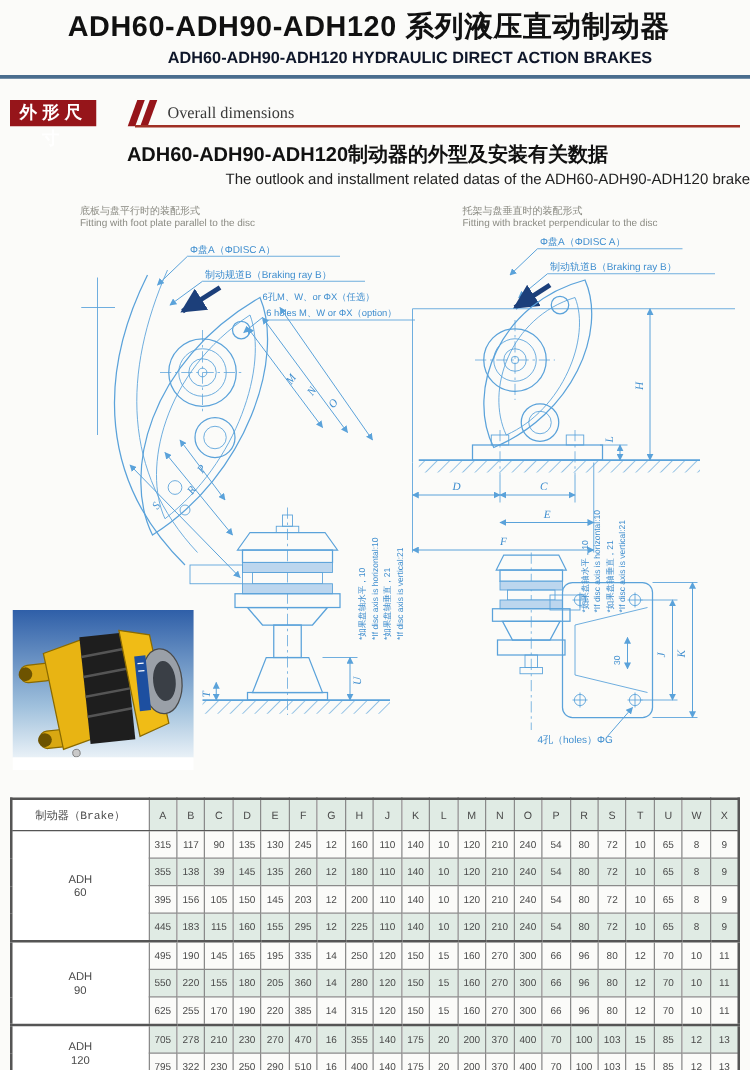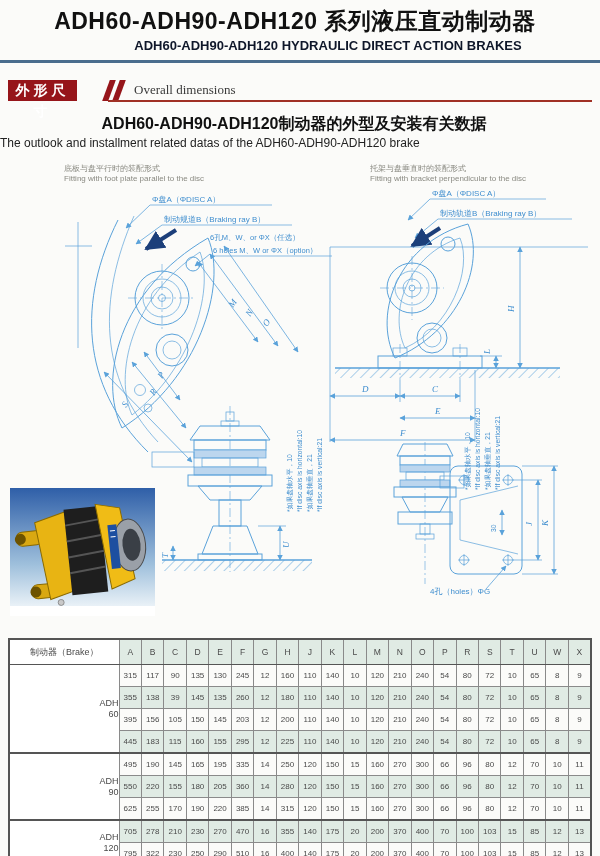--- a/index.html
+++ b/index.html
@@ -17,21 +17,21 @@
   .banner-box{top:80px;left:8px;width:69px;height:21px;background:#96151a;color:#fff;
               font-family:"Liberation Serif",serif;font-weight:bold;font-size:14px;
               letter-spacing:4px;text-align:center;line-height:21px;}
   .stripe{top:80px;width:6px;height:21px;background:#96151a;transform:skewX(-20deg);}
   .s1{left:106px;} .s2{left:116px;}
   .banner-en{top:82px;left:134px;font-family:"Liberation Serif",serif;font-size:13px;color:#3a3a3a;}
   .banner-line{top:100px;left:108px;width:484px;height:2px;background:#a03025;}
 
   
   .sub-zh{top:114px;left:0;width:588px;text-align:center;font-size:16px;font-weight:bold;color:#111;}
-  .sub-en{top:136px;left:0;width:600px;text-align:left;font-size:12px;color:#222;}
+  .sub-en{top:136px;left:0;width:600px;text-align:right;font-size:12px;color:#222;}
 
   
   .caption{font-size:8px;line-height:10px;color:#8a8a82;}
   .cap-left{top:164px;left:64px;}
   .cap-right{top:164px;left:370px;}
 
   svg text{user-select:none;}
   .lb{font-family:"Liberation Sans",sans-serif;font-size:8px;fill:#3f8ecf;}
   .lbs{font-family:"Liberation Sans",sans-serif;font-size:7.5px;fill:#3f8ecf;}
   .dl{font-family:"Liberation Serif",serif;font-style:italic;font-size:9px;fill:#3f8ecf;}
@@ -47,23 +47,23 @@
 
   .photo{top:488px;left:10px;width:145px;height:128px;z-index:5;}
 
   
   .tbl-wrap{top:638px;left:8px;width:584px;}
   table{border-collapse:collapse;table-layout:fixed;width:584px;
         font-size:8px;color:#4a4a4a;}
   col.brake{width:110px;}
   th,td{border:1px solid #8a8a8a;text-align:center;padding:0;height:21px;overflow:hidden;}
   thead th{height:24px;font-weight:normal;font-size:8.5px;background:#e0ebe4;}
-  thead th.brake-h{background:#fff;font-size:9px;}
+  thead th.brake-h{background:#fff;font-size:9px;font-family:Liberation Mono, monospace;}
   tbody tr.alt td{background:#e0ebe4;}
-  td.brake-c{background:#fff !important;font-size:9px;white-space:pre-line;line-height:11px;text-align:right;}
+  td.brake-c{background:#fff !important;font-size:9px;white-space:pre-line;line-height:11px;}
   table{border:2px solid #555;}
   thead tr th{border-bottom:1.5px solid #555;}
   tr.group-start td{border-top:2px solid #555;}
 </style>
 </head>
 <body>
 
 <div class="abs title-zh">ADH60-ADH90-ADH120 系列液压直动制动器</div>
 <div class="abs title-en">ADH60-ADH90-ADH120 HYDRAULIC DIRECT ACTION BRAKES</div>
 <div class="abs rule"></div>

